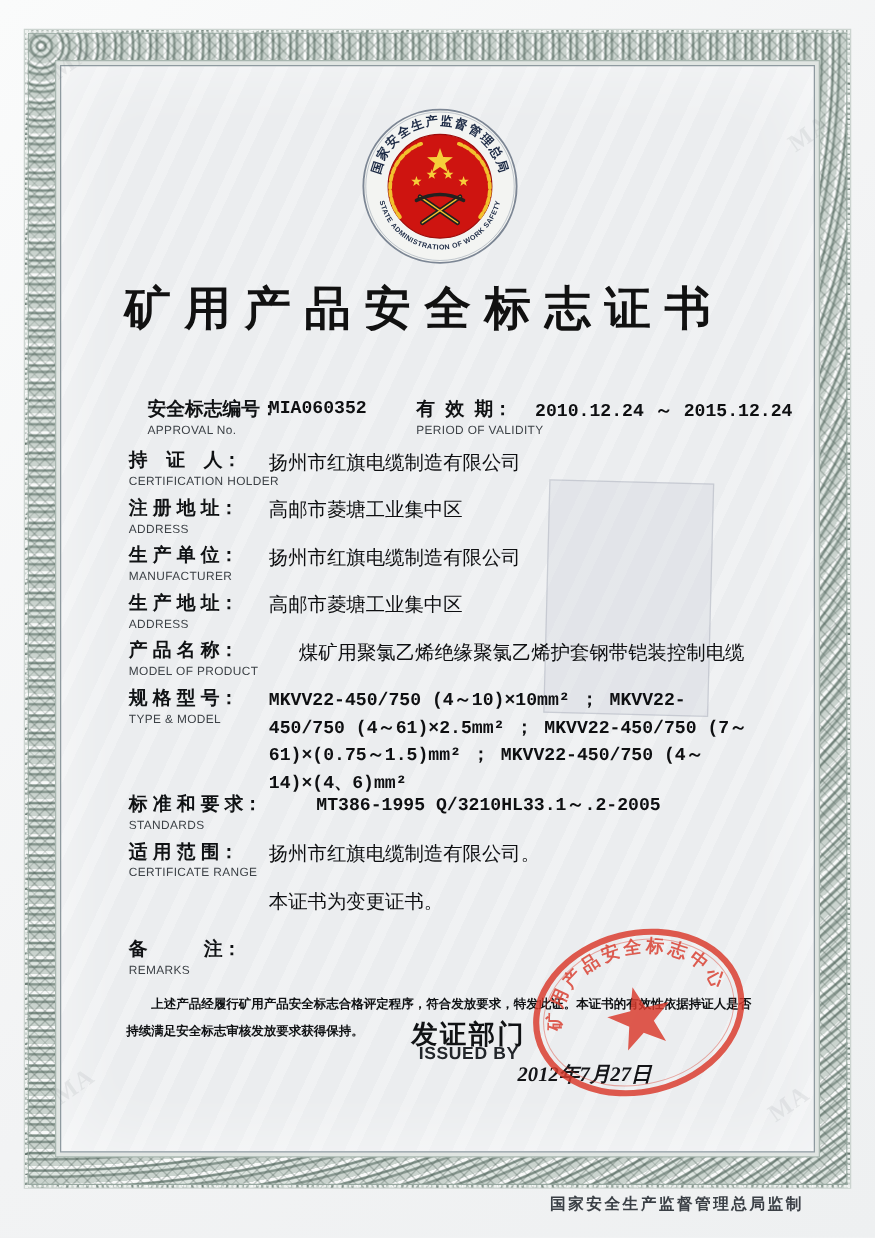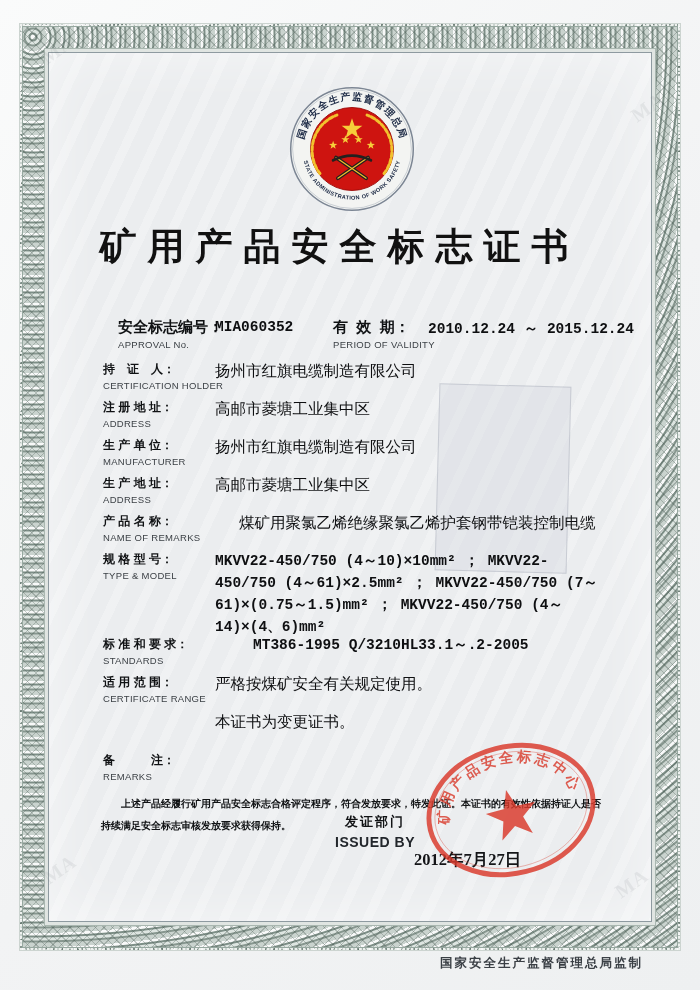--- a/index.html
+++ b/index.html
@@ -42,37 +42,37 @@
   
   .emblem{position:absolute;left:286px;top:83px;width:132px;height:132px;}
   
   .title{position:absolute;left:0;top:222px;width:668px;text-align:center;
     font-family:Liberation Serif, serif;font-weight:bold;font-size:37px;
     letter-spacing:11px;padding-left:11px;box-sizing:border-box;color:#111;}
   .subtitle{position:absolute;left:0;top:274px;width:700px;text-align:center;
     font-family:"Liberation Serif", serif;font-weight:bold;font-size:15.5px;
     letter-spacing:.4px;color:#16181c;}
   
-  .zh{font-weight:bold;font-size:12px;white-space:pre;color:#101214;}
+  .zh{font-weight:bold;font-size:15px;white-space:pre;color:#101214;}
   .en{font-size:9.5px;color:#3c4146;letter-spacing:.3px;white-space:pre;}
   .val{font-family:"Liberation Serif", serif;font-size:15.5px;font-weight:normal;color:#0e0f11;}
   .val-mono{font-family:"Liberation Mono", monospace;font-size:14.5px;font-weight:bold;color:#0e0f11;}
   .abs{position:absolute;}
   .row-lbl{position:absolute;left:103px;}
   .row-val{position:absolute;left:215px;width:400px;line-height:21px;}
   
   .statement{position:absolute;left:101px;top:793px;width:505px;
     font-family:"Liberation Serif", serif;font-weight:bold;font-size:10px;
     line-height:22px;text-indent:2em;color:#101214;}
   .issued-dept{position:absolute;left:300px;top:813px;width:150px;text-align:center;
-    font-weight:bold;font-size:13px;letter-spacing:2px;color:#101214;}
+    font-weight:bold;font-size:21px;letter-spacing:2px;color:#101214;}
   .issued-en{position:absolute;left:300px;top:834px;width:150px;text-align:center;
     font-weight:bold;font-size:14px;color:#22262b;letter-spacing:.5px;}
   .issue-date{position:absolute;left:414px;top:849px;
-    font-family:"Liberation Serif", serif;font-weight:bold;font-size:16.5px;color:#141518;}
+    font-family:"Liberation Serif", serif;font-weight:bold;font-size:16.5px;color:#141518;font-style:italic;}
   .seal{position:absolute;left:422px;top:740px;width:178px;height:140px;
     transform:rotate(-14deg);opacity:.92;}
   
   .footer-note{position:absolute;right:57px;top:955px;font-size:12.5px;
     letter-spacing:2px;color:#3a3f45;font-weight:bold;}
 </style>
 </head>
 <body>
 
 <div class="page">
@@ -139,31 +139,31 @@
 
     <div class="row-lbl" style="top:397px;"><span class="zh">注 册 地 址：</span><br><span class="en" style="position:relative;top:-3px;">ADDRESS</span></div>
     <div class="row-val val" style="top:398px;">高邮市菱塘工业集中区</div>
 
     <div class="row-lbl" style="top:435px;"><span class="zh">生 产 单 位：</span><br><span class="en" style="position:relative;top:-3px;">MANUFACTURER</span></div>
     <div class="row-val val" style="top:436px;">扬州市红旗电缆制造有限公司</div>
 
     <div class="row-lbl" style="top:473px;"><span class="zh">生 产 地 址：</span><br><span class="en" style="position:relative;top:-3px;">ADDRESS</span></div>
     <div class="row-val val" style="top:474px;">高邮市菱塘工业集中区</div>
 
-    <div class="row-lbl" style="top:511px;"><span class="zh">产 品 名 称：</span><br><span class="en" style="position:relative;top:-3px;">NAME OF REMARKS</span></div>
+    <div class="row-lbl" style="top:511px;"><span class="zh">产 品 名 称：</span><br><span class="en" style="position:relative;top:-3px;">MODEL OF PRODUCT</span></div>
     <div class="row-val val" style="top:512px;width:410px;margin-left:24px;">煤矿用聚氯乙烯绝缘聚氯乙烯护套钢带铠装控制电缆</div>
 
     <div class="row-lbl" style="top:549px;"><span class="zh">规 格 型 号：</span><br><span class="en" style="position:relative;top:-3px;">TYPE &amp; MODEL</span></div>
     <div class="row-val val-mono" style="top:550px;width:392px;line-height:22px;">MKVV22-450/750 (4～10)×10mm² ； MKVV22-450/750 (4～61)×2.5mm² ； MKVV22-450/750 (7～61)×(0.75～1.5)mm² ； MKVV22-450/750 (4～14)×(4、6)mm²</div>
 
     <div class="row-lbl" style="top:634px;"><span class="zh">标 准 和 要 求：</span><br><span class="en" style="position:relative;top:-3px;">STANDARDS</span></div>
     <div class="row-val val-mono" style="top:635px;left:225px;padding-left:28px;">MT386-1995 Q/3210HL33.1～.2-2005</div>
 
     <div class="row-lbl" style="top:672px;"><span class="zh">适 用 范 围：</span><br><span class="en" style="position:relative;top:-3px;">CERTIFICATE RANGE</span></div>
-    <div class="row-val val" style="top:673px;">严格按煤矿安全有关规定使用。</div>
+    <div class="row-val val" style="top:673px;">扬州市红旗电缆制造有限公司。</div>
 
     <div class="row-lbl" style="top:750px;"><span class="zh">备　　　注：</span><br><span class="en" style="position:relative;top:-3px;">REMARKS</span></div>
     <div class="row-val val" style="top:711px;">本证书为变更证书。</div>
 
     <div class="statement">上述产品经履行矿用产品安全标志合格评定程序，符合发放要求，特发此证。本证书的有效性依据持证人是否持续满足安全标志审核发放要求获得保持。</div>
 
     <div class="issued-dept">发证部门</div>
     <div class="issued-en">ISSUED BY</div>
     <div class="issue-date">2012年7月27日</div>
 

